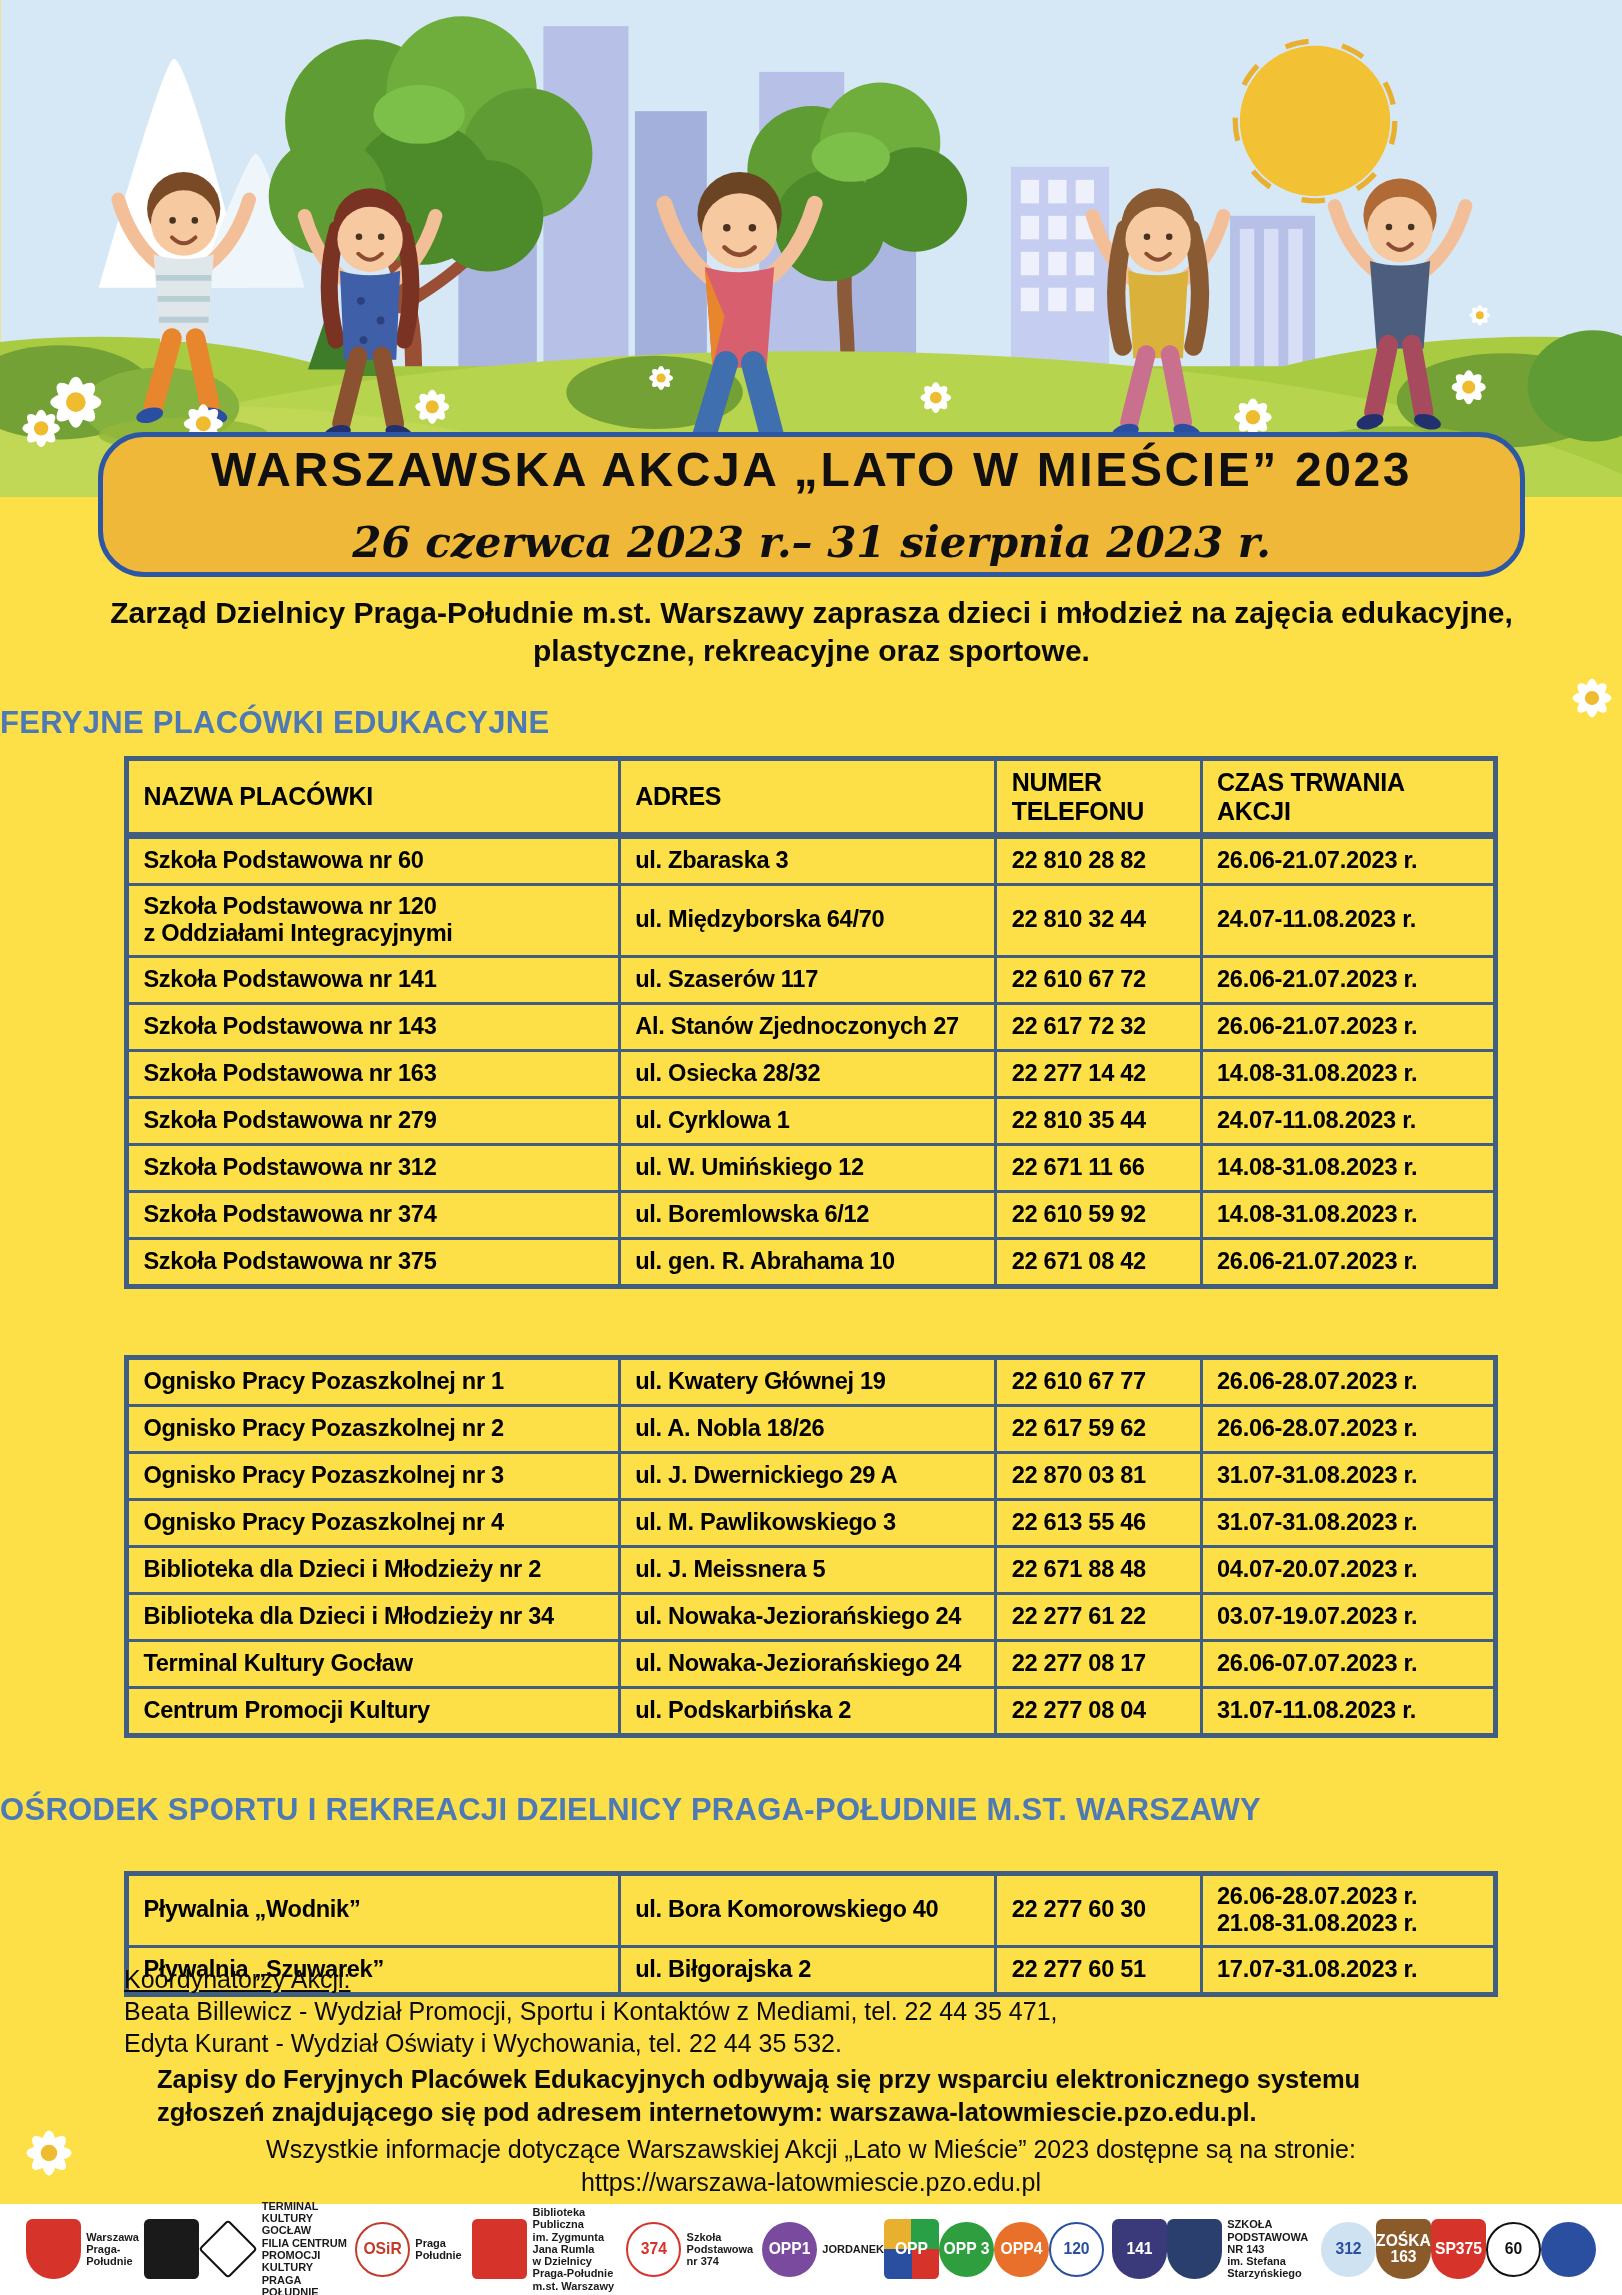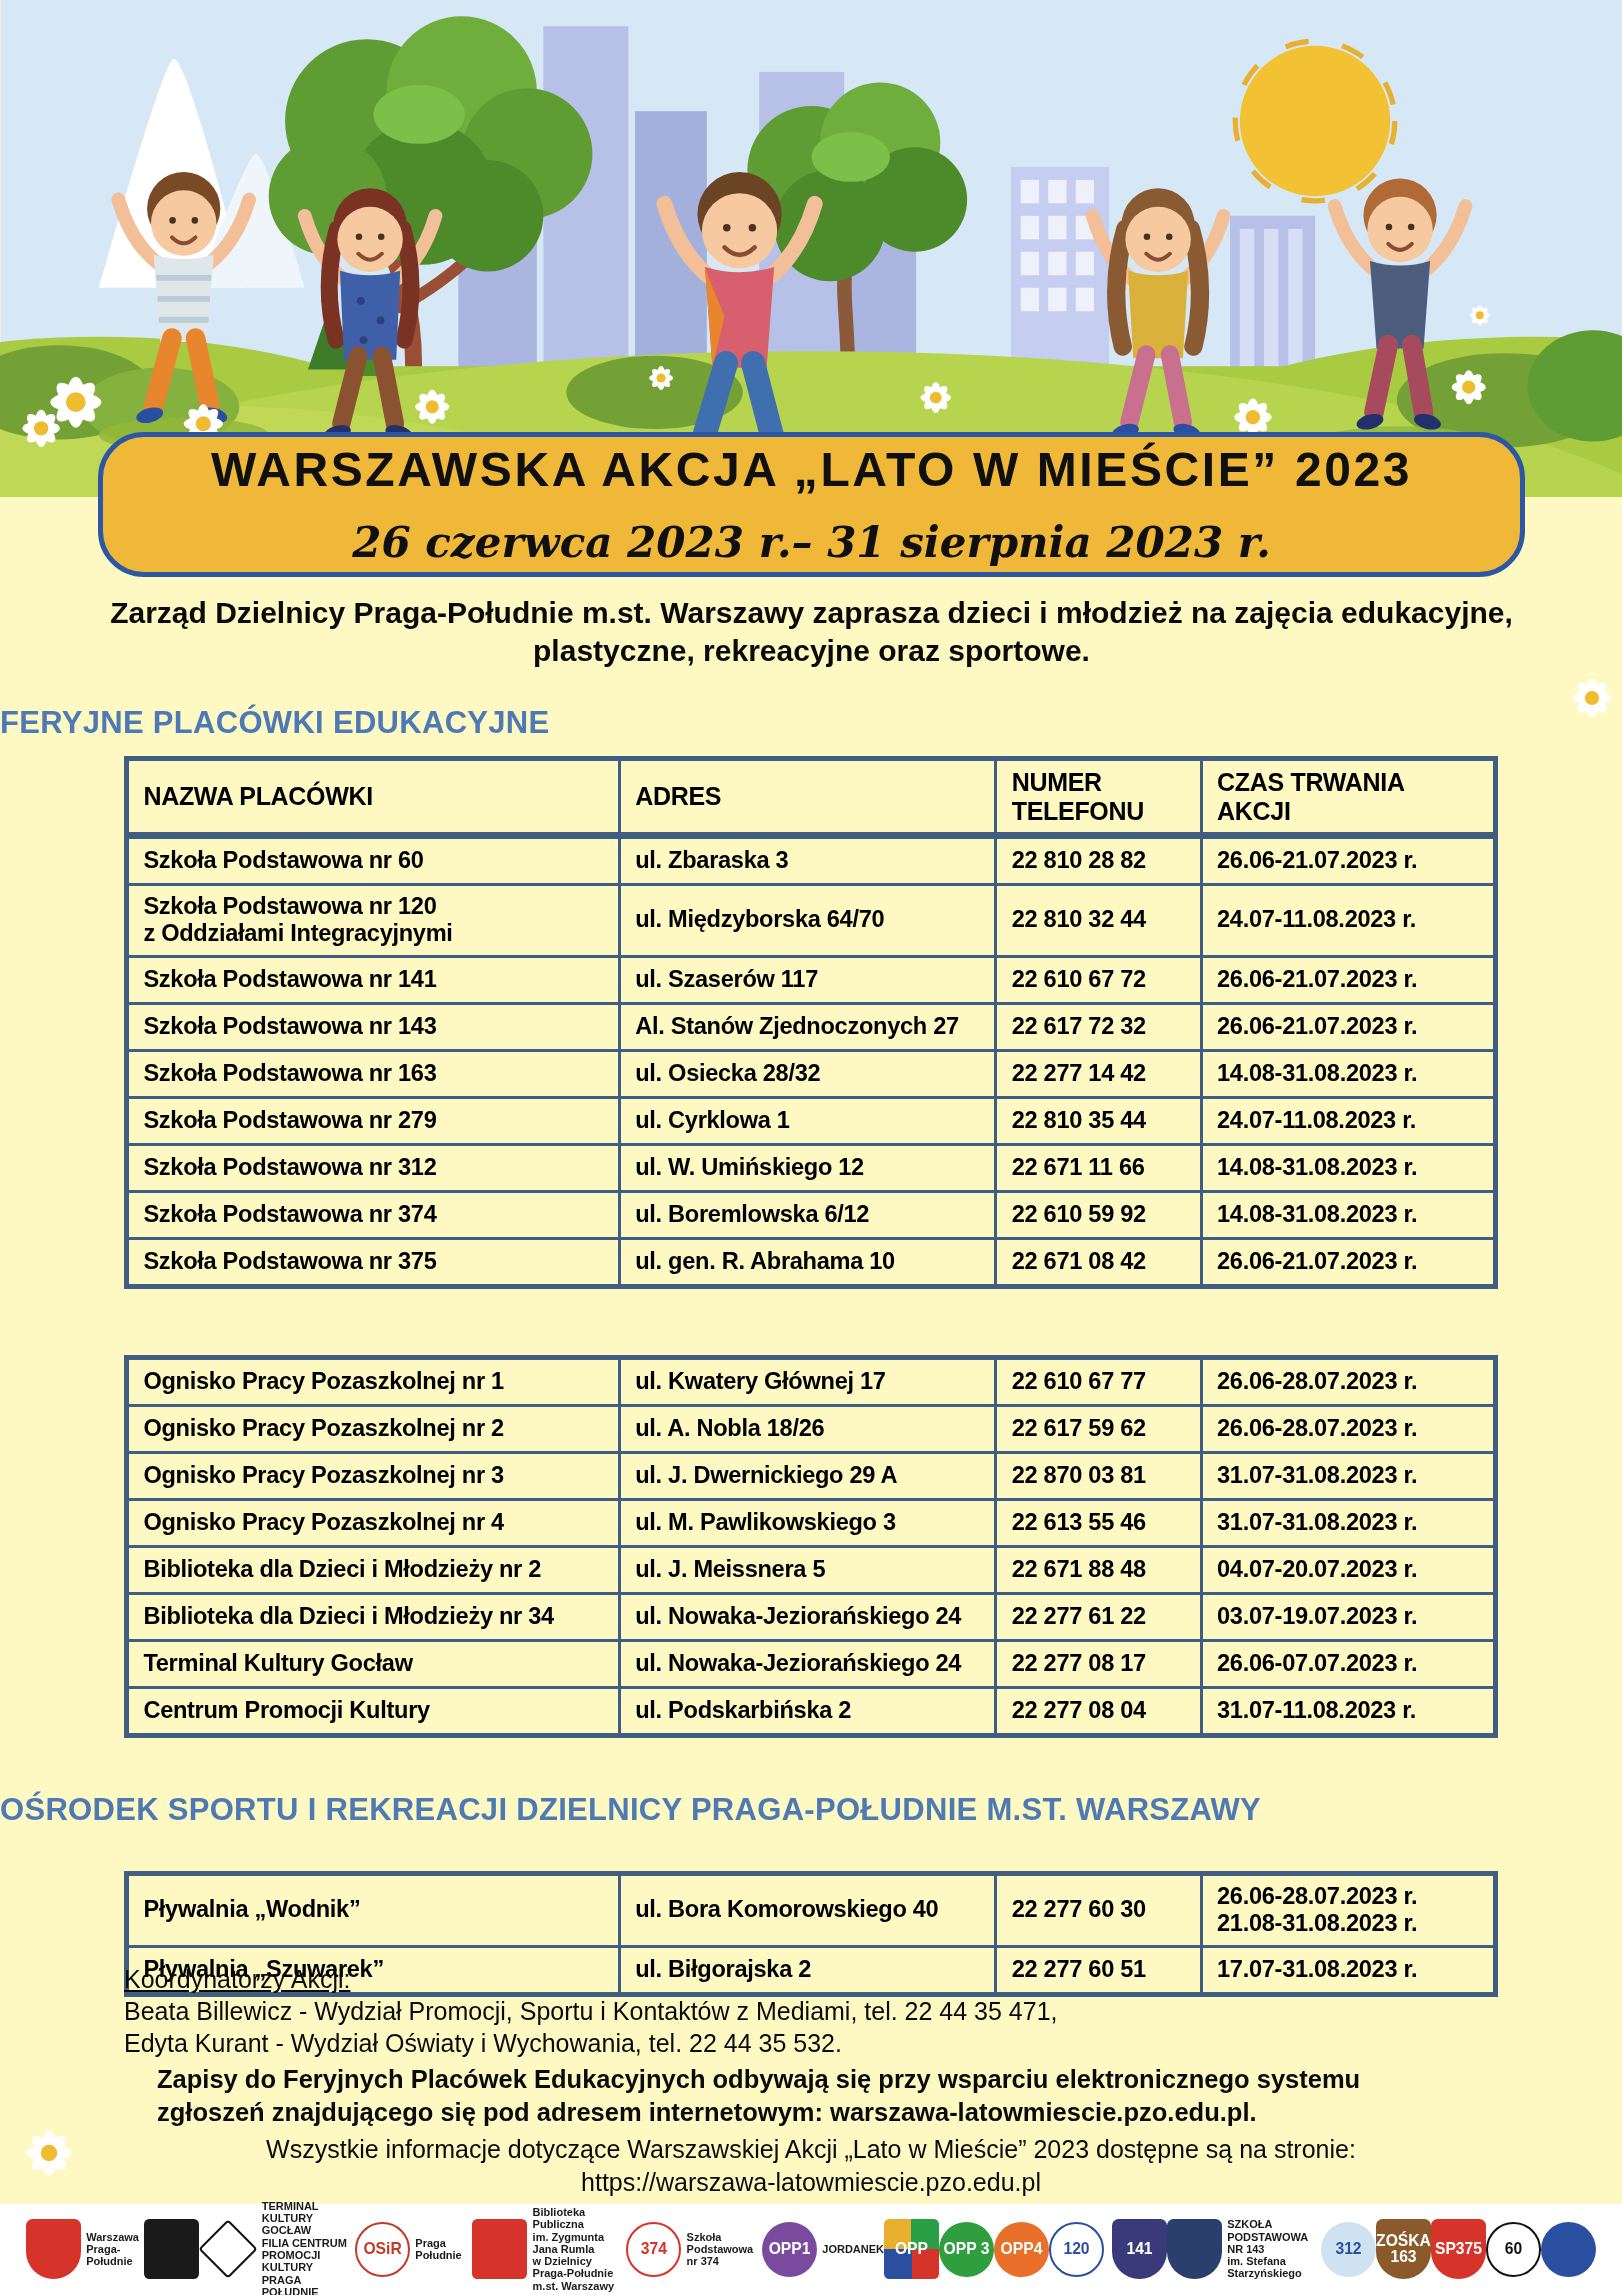--- a/index.html
+++ b/index.html
@@ -1,17 +1,17 @@
 <!DOCTYPE html>
 <html style="font-size:10.5px"><head>
 <meta charset="utf-8">
 <style>
   html,body{margin:0;padding:0;width:1623px;height:2295px;overflow:hidden;
     font-family:"Liberation Sans",sans-serif;}
-  .page{position:absolute;inset:0;background:#fef9c3;}
+  .page{position:absolute;inset:0;background:#fde047;}
   .hero{position:absolute;top:0;left:0;}
   .bg-daisy{position:absolute;}
   .white-strip{position:absolute;left:0;right:0;top:2204px;bottom:0;background:#ffffff;}
 
   .banner{position:absolute;left:98px;top:432px;width:1427px;height:145px;
     background:#efb838;border:5.2px solid #2d57a5;border-radius:46px;
     display:flex;flex-direction:column;align-items:center;justify-content:center;box-sizing:border-box;}
   .banner-title{font-size:48px;font-weight:bold;letter-spacing:2.6px;color:#101010;white-space:nowrap;}
   .banner-dates{font-size:42px;font-weight:bold;font-style:italic;
     font-family:"DejaVu Serif",serif;color:#101010;margin-top:21px;white-space:nowrap;}
@@ -359,21 +359,21 @@
   <table class="tbl" id="tbl2">
       <colgroup>
         <col style="width: 36%;">
         <col style="width: 27.5%;">
         <col style="width: 15%;">
         <col style="width: 21.5%;">
       </colgroup>
       <tbody>
         <tr>
           <td>Ognisko Pracy Pozaszkolnej nr 1</td>
-          <td>ul. Kwatery Głównej 17</td>
+          <td>ul. Kwatery Głównej 19</td>
           <td>22 610 67 77</td>
           <td>26.06-28.07.2023 r.</td>
         </tr>
         <tr>
           <td>Ognisko Pracy Pozaszkolnej nr 2</td>
           <td>ul. A. Nobla 18/26</td>
           <td>22 617 59 62</td>
           <td>26.06-28.07.2023 r.</td>
         </tr>
         <tr>

